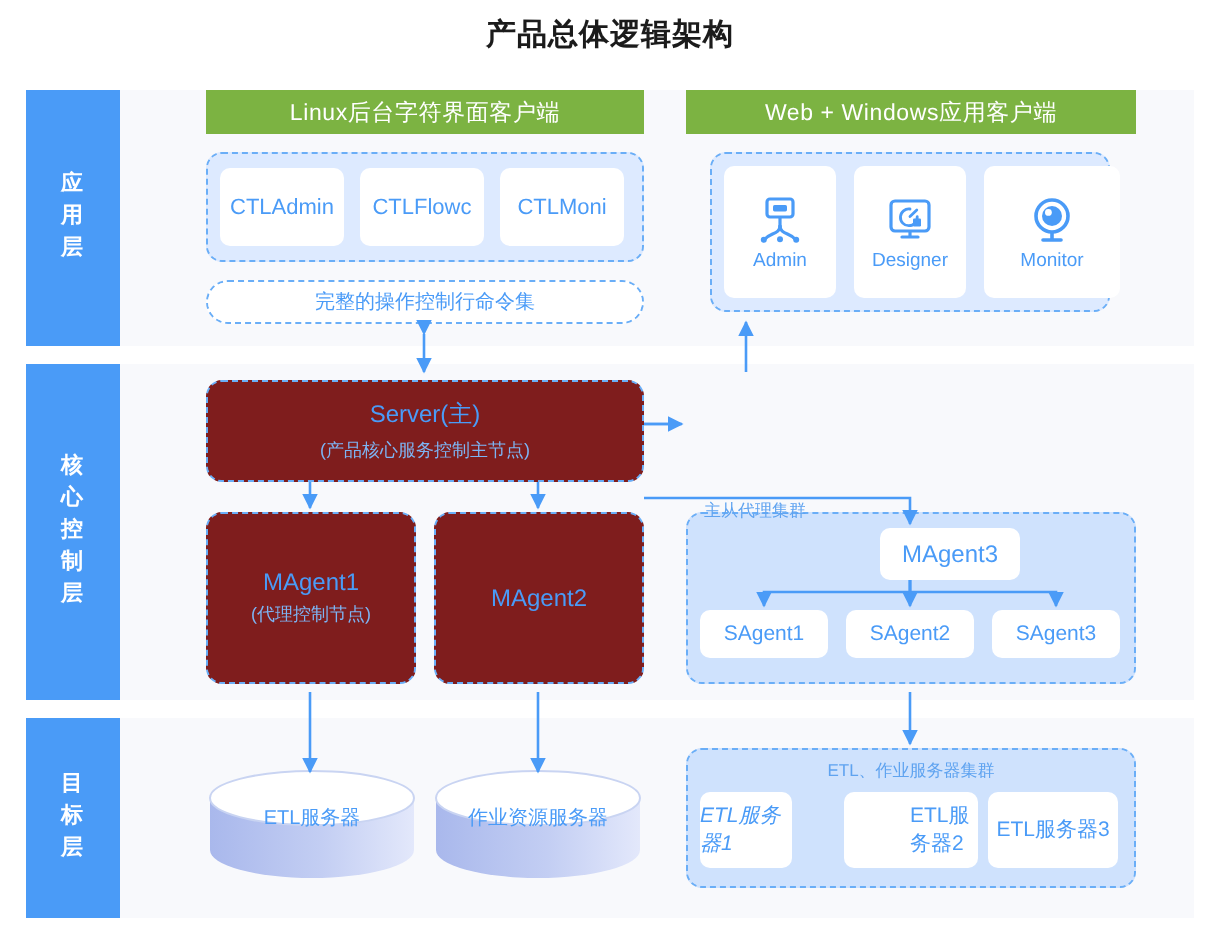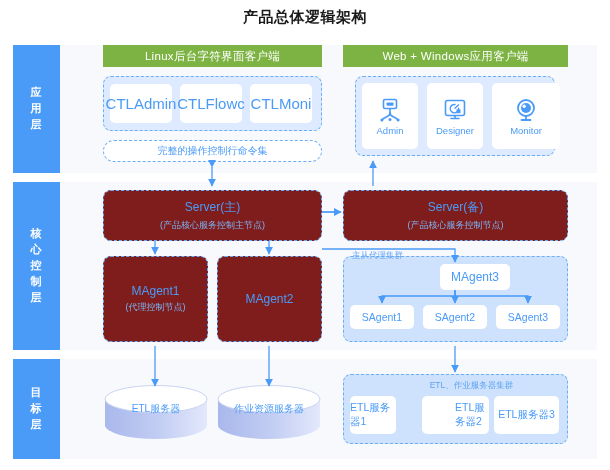--- a/index.html
+++ b/index.html
@@ -87,21 +87,21 @@
   .node {
     position: absolute;
     background: #ffffff;
     border-radius: 5px;
     box-sizing: border-box;
     display: flex;
     flex-direction: column;
     align-items: center;
     justify-content: center;
     color: #4a9bf7;
-    font-size: 15px;
+    font-size: 11px;
   }
   .node-sm { font-size: 10.5px; }
 
   
   .dnode {
     position: absolute;
     border: 1px dashed #6aaef7;
     border-radius: 8px;
     background: #7f1d1d;
     box-sizing: border-box;
@@ -156,21 +156,20 @@
   .cluster-cap {
     position: absolute;
     font-size: 8.5px;
     color: #5fa3f0;
   }
   .cluster-cap-center {
     position: absolute;
     font-size: 8.5px;
     color: #5fa3f0;
     text-align: center;
-    padding-left: 16px;
   }
 
   
   .cyl {
     position: absolute;
   }
   .cyl .cyl-label {
     position: absolute;
     width: 100%;
     text-align: center;
@@ -281,24 +280,20 @@
       </svg>
     </span>
     <span class="lbl">Monitor</span>
   </div>
 
   <div class="dnode" style="left:103px; top:190px; width:219px; height:51px;">
     <span class="main">Server(主)</span>
     <span class="sub">(产品核心服务控制主节点)</span>
   </div>
 
-  <div class="dnode" style="left:343px; top:190px; width:225px; height:51px;">
-    <span class="main">Server(备)</span>
-    <span class="sub">(产品核心服务控制节点)</span>
-  </div>
 
   <div class="dnode" style="left:103px; top:256px; width:105px; height:86px;">
     <span class="main">MAgent1</span>
     <span class="sub">(代理控制节点)</span>
   </div>
 
   <div class="dnode" style="left:217px; top:256px; width:105px; height:86px;">
     <span class="main">MAgent2</span>
   </div>
 
@@ -345,21 +340,21 @@
       </defs>
       <path d="M2 14 L2 40 A51 14 0 0 0 104 40 L104 14 Z" fill="url(#cylBody2)"></path>
       <ellipse cx="53" cy="14" rx="51" ry="13.5" fill="#ffffff" stroke="#c9d4f2" stroke-width="1"></ellipse>
     </svg>
     <div class="cyl-label">作业资源服务器</div>
   </div>
 
   <div class="dashed dashed-fill-blue" style="left:343px; top:374px; width:225px; height:70px;"></div>
   <div class="cluster-cap-center" style="left:343px; top:380px; width:225px;">ETL、作业服务器集群</div>
 
-  <div class="node node-sm" style="left:350px; top:396px; width:46px; height:38px;">
+  <div class="node node-sm" style="left:350px; top:396px; width:46px; height:38px;font-style:italic;">
     <span>ETL服务器1</span>
   </div>
   <div class="node node-sm" style="left:422px; top:396px; width:67px; height:38px;padding-left:33px;">
     <span>ETL服务器2</span>
   </div>
   <div class="node node-sm" style="left:494px; top:396px; width:65px; height:38px;">
     <span>ETL服务器3</span>
   </div>
 
   <svg class="wires">

